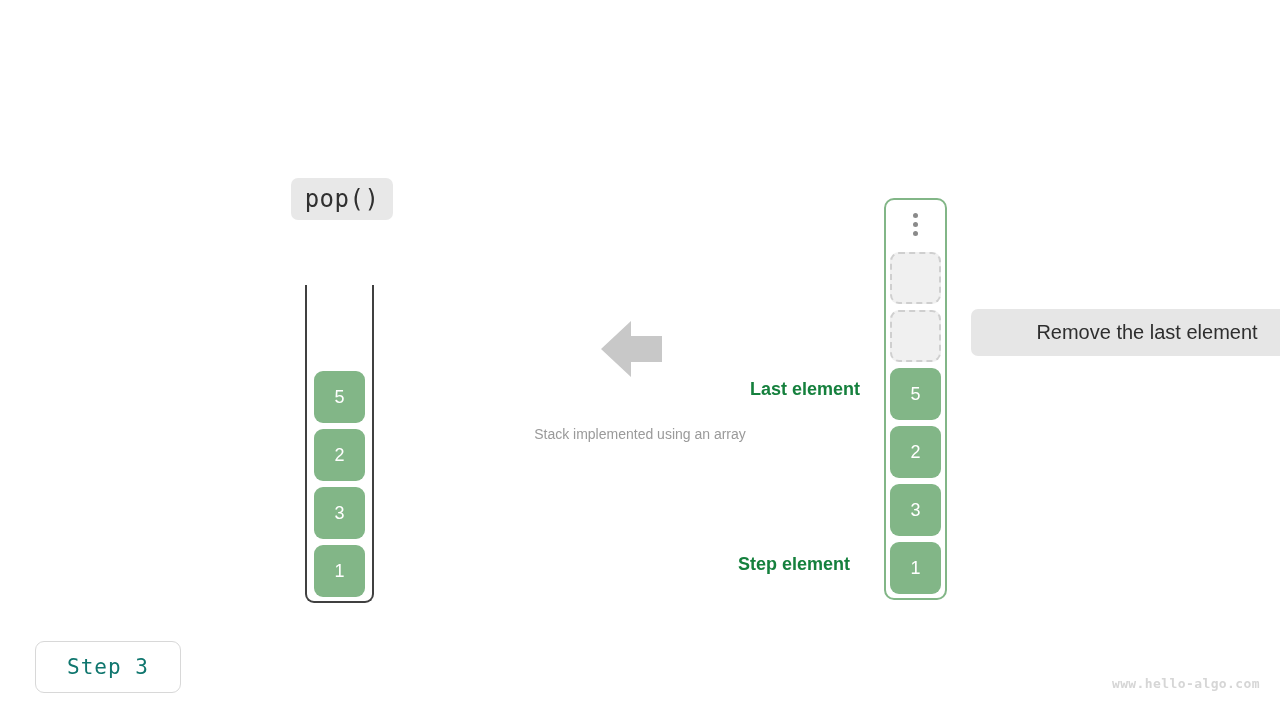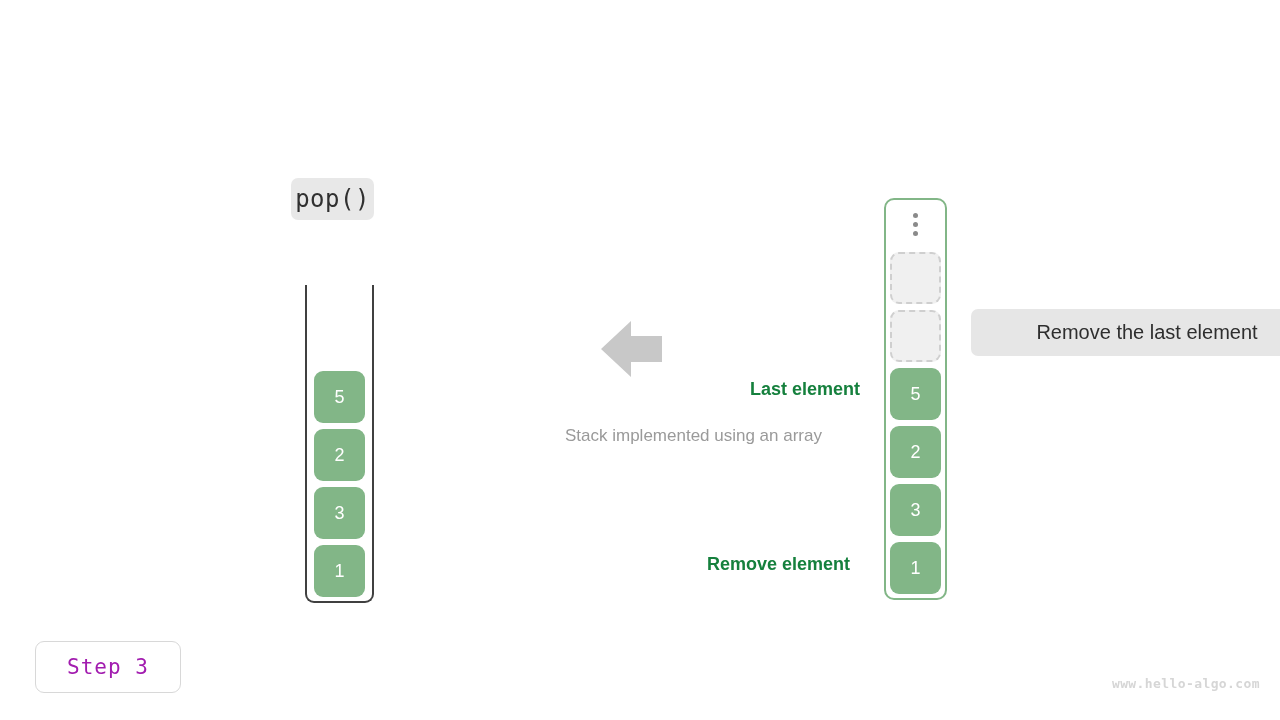--- a/index.html
+++ b/index.html
@@ -15,21 +15,21 @@
     overflow: hidden;
     font-family: "Liberation Sans", sans-serif;
     -webkit-font-smoothing: antialiased;
   }
 
   
   #op-pill {
     position: absolute;
     left: 291px;
     top: 178px;
-    width: 83px;
+    width: 102px;
     height: 42px;
     background: #e8e8e8;
     border-radius: 7px;
     display: flex;
     align-items: center;
     justify-content: center;
     color: #303030;
     font-family: "DejaVu Sans Mono", "Liberation Mono", monospace;
     font-size: 24px;
     letter-spacing: 0.5px;
@@ -91,23 +91,23 @@
     height: 62px;
   }
   #flow-arrow svg { display: block; }
 
   
   #array-caption {
     position: absolute;
     left: 458px;
     top: 426px;
     width: 364px;
-    text-align: right;
+    text-align: center;
     color: #9a9a9a;
-    font-size: 17px;
+    font-size: 14px;
   }
 
   
   .side-label {
     position: absolute;
     color: #15803d;
     font-size: 18px;
     font-weight: bold;
     text-align: right;
   }
@@ -175,21 +175,21 @@
     left: 35px;
     top: 641px;
     width: 146px;
     height: 52px;
     border: 1px solid #d8d8d8;
     border-radius: 9px;
     background: #ffffff;
     display: flex;
     align-items: center;
     justify-content: center;
-    color: #a21caf;
+    color: #0f766e;
     font-family: "DejaVu Sans Mono", "Liberation Mono", monospace;
     font-size: 21px;
     letter-spacing: 1px;
   }
 
   
   #watermark {
     position: absolute;
     right: 20px;
     top: 676px;
@@ -219,21 +219,21 @@
 
 <div id="flow-arrow">
   <svg width="61" height="62" viewBox="0 0 61 62" aria-hidden="true">
     <polygon points="0,31 30,3 30,18 61,18 61,44 30,44 30,59" fill="#c8c8c8"></polygon>
   </svg>
 </div>
 
 <div id="array-caption">Stack implemented using an array</div>
 
 <div class="side-label" id="label-last">Last element</div>
-<div class="side-label" id="label-first">Remove element</div>
+<div class="side-label" id="label-first">Step element</div>
 
 <div id="right-stack">
   <div id="ellipsis-dots">
     <i></i>
     <i></i>
     <i></i>
   </div>
   <div id="right-items">
     <div class="cell">1</div>
     <div class="cell">3</div>

